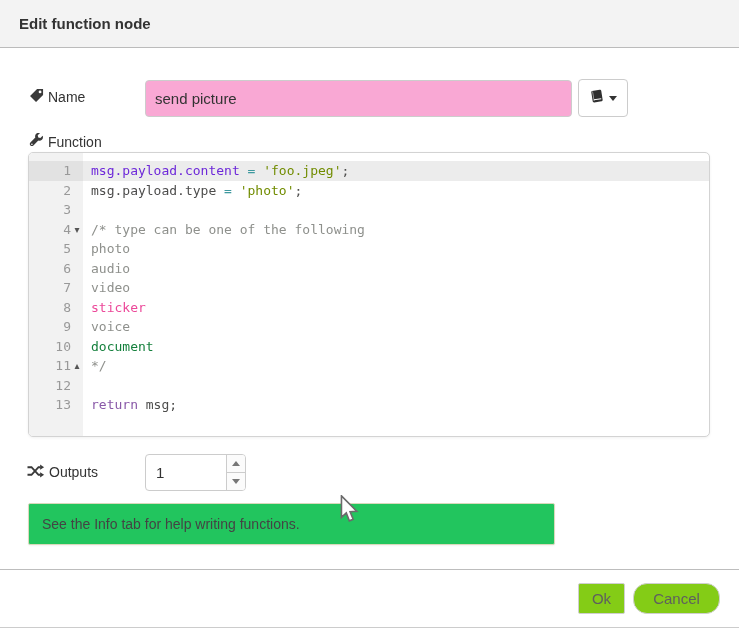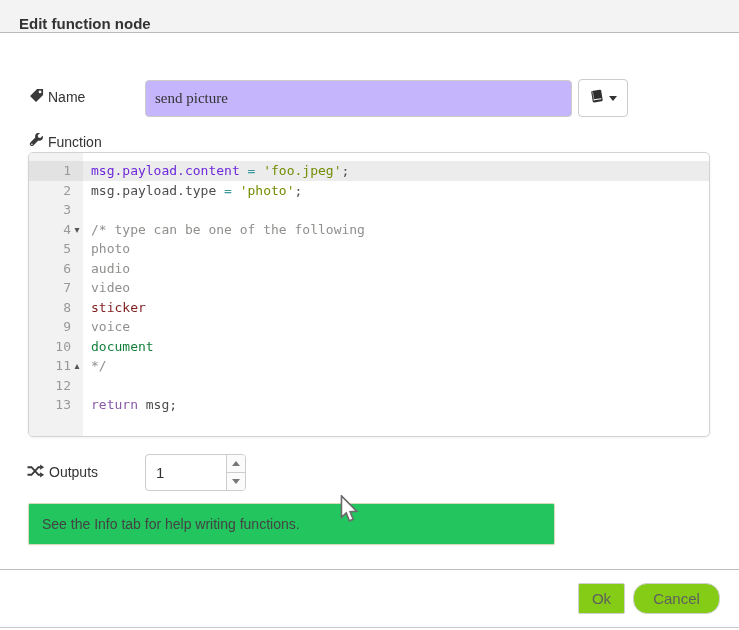--- a/index.html
+++ b/index.html
@@ -2,31 +2,31 @@
 <html><head>
 <meta charset="utf-8">
 <style>
   html,body{margin:0;padding:0;}
   body{
     width:739px;height:630px;position:relative;overflow:hidden;
     background:#ffffff;font-family:"Liberation Sans",sans-serif;color:#333;
   }
   .dialog{position:absolute;inset:0;}
   
-  .dialog-header{position:absolute;top:0;left:0;right:0;height:33px;background:#f3f3f3;border-bottom:1px solid #bbbbbb;box-sizing:border-box;}
+  .dialog-header{position:absolute;top:0;left:0;right:0;height:48px;background:#f3f3f3;border-bottom:1px solid #bbbbbb;box-sizing:border-box;}
   .dialog-title{position:absolute;left:19px;top:15px;font-size:15px;font-weight:bold;color:#333;}
   
   .field-label{position:absolute;display:flex;align-items:center;gap:4px;font-size:14px;color:#333;}
   .field-label svg{flex:0 0 auto;}
   
   .lbl-name{left:29px;top:88px;height:18px;}
   .name-input{
     position:absolute;left:145px;top:80px;width:427px;height:37px;box-sizing:border-box;
     border:1px solid #ccc;border-radius:4px;padding:0 9px;font-size:15px;color:#333;
-    font-family:Liberation Serif, serif;outline:none;background:#c4b5fd;
+    font-family:Liberation Sans, sans-serif;outline:none;background:#f9a8d4;
   }
   .lib-button{
     position:absolute;left:578px;top:79px;width:50px;height:38px;box-sizing:border-box;
     background:#fff;border:1px solid #ccc;border-radius:4px;
     display:flex;align-items:center;justify-content:center;gap:5px;cursor:pointer;
   }
   .caret-down{width:0;height:0;border-left:4px solid transparent;border-right:4px solid transparent;border-top:5px solid #333;}
   
   .lbl-function{left:29px;top:133px;height:18px;}
   
@@ -167,21 +167,21 @@
             <span class="ln">7</span>
             <span class="fold"></span>
           </span>
           <span class="code-cell"><span style="color: rgb(142, 144, 140);">video</span></span>
         </div>
         <div class="code-row">
           <span class="gutter-cell">
             <span class="ln">8</span>
             <span class="fold"></span>
           </span>
-          <span class="code-cell"><span style="color: #7f1d1d;">sticker</span></span>
+          <span class="code-cell"><span style="color: #ec4899;">sticker</span></span>
         </div>
         <div class="code-row">
           <span class="gutter-cell">
             <span class="ln">9</span>
             <span class="fold"></span>
           </span>
           <span class="code-cell"><span style="color: rgb(142, 144, 140);">voice</span></span>
         </div>
         <div class="code-row">
           <span class="gutter-cell">

